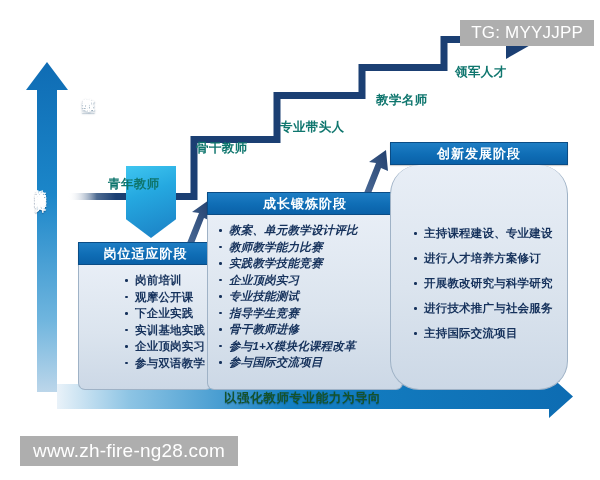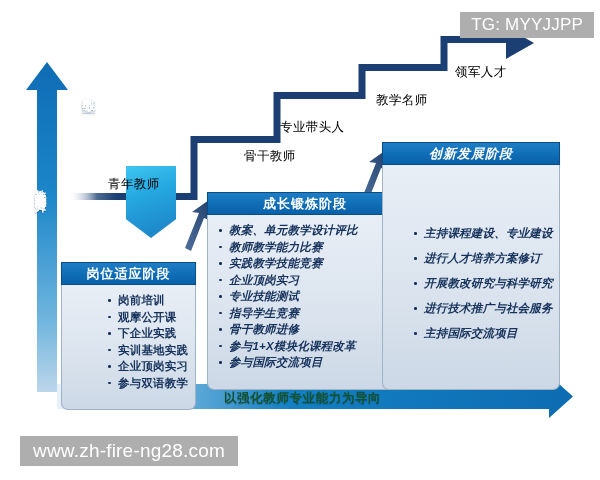--- a/index.html
+++ b/index.html
@@ -15,21 +15,21 @@
 
   
   .wm{
     position:absolute;
     background:#aeaeae;
     color:#ffffff;
     font-weight:400;
     letter-spacing:.2px;
     display:flex;align-items:center;justify-content:center;
   }
-  #wm-tg{right:6px;top:12px;height:26px;padding:0 11px;font-size:17px;}
+  #wm-tg{right:6px;top:20px;height:26px;padding:0 11px;font-size:17px;}
   #wm-url{left:20px;bottom:14px;height:30px;padding:0 13px;font-size:19px;}
 
   
   #coach-badge{
     position:absolute;left:63px;top:83px;width:50px;height:72px;
     background:linear-gradient(160deg,#3fc6f0 0%,#25a8e0 38%,#1b7fc4 100%);
     clip-path:polygon(0 0,100% 0,100% 74%,50% 100%,0 74%);
     box-shadow:0 1px 2px rgba(0,0,0,.18);
   }
   #coach-wrap{position:absolute;left:63px;top:83px;width:50px;height:72px;}
@@ -50,21 +50,21 @@
   }
   #yaxis-caption span{
     writing-mode:vertical-rl;text-orientation:upright;
     font-size:12px;font-weight:700;color:#ffffff;letter-spacing:1.5px;
     text-shadow:0 1px 1px rgba(0,40,80,.4);
   }
 
   
   .stair-label{
     position:absolute;
-    font-size:12.5px;font-weight:400;color:#000000;
+    font-size:12.5px;font-weight:700;color:#0f766e;
     white-space:nowrap;letter-spacing:.4px;
   }
 
   
   #bottom-caption{
     position:absolute;left:224px;top:390px;
     font-size:12.5px;font-weight:700;color:#14532d;
     letter-spacing:.6px;white-space:nowrap;
     text-shadow:0 1px 1px rgba(0,40,80,.35);
   }
@@ -97,28 +97,28 @@
     line-height:16.5px;
     white-space:nowrap;
     letter-spacing:.2px;
   }
   .panel-body li::before{
     content:"";
     position:absolute;left:3px;top:7px;
     width:2.5px;height:2.5px;background:#16325c;border-radius:50%;
   }
 
-  #panel-post{left:61px;top:242px;width:135px;margin-top:20px;}
+  #panel-post{left:78px;top:242px;width:135px;}
   #panel-post .panel-body{height:125px;padding-left:43px;}
 
   #panel-growth{left:207px;top:192px;width:196px;}
   #panel-growth .panel-body{height:175px;font-style:italic;}
 
-  #panel-innov{left:382px;top:142px;width:178px;font-style:italic;}
-  #panel-innov .panel-body{height:225px;padding-top:56px;padding-left:28px;}
+  #panel-innov{left:390px;top:142px;width:178px;}
+  #panel-innov .panel-body{height:225px;padding-top:56px;padding-left:20px;border-radius:29px;}
   #panel-innov .panel-body li{line-height:25px;font-size:11.5px;}
   #panel-innov .panel-body li::before{top:11px;}
 </style>
 </head>
 <body>
 
 <div id="stage">
 
   <svg width="600" height="480" viewBox="0 0 600 480">
     <defs>
@@ -187,21 +187,21 @@
     </div>
   </div>
 
   <div id="yaxis-caption">
     <span>教学能力不断提升</span>
   </div>
 
   <div id="bottom-caption">以强化教师专业能力为导向</div>
 
   <div class="stair-label" style="left:108px;top:176px;">青年教师</div>
-  <div class="stair-label" style="left:196px;top:148px;margin-left:48px;">骨干教师</div>
+  <div class="stair-label" style="left:196px;top:140px;">骨干教师</div>
   <div class="stair-label" style="left:280px;top:119px;">专业带头人</div>
   <div class="stair-label" style="left:376px;top:92px;">教学名师</div>
   <div class="stair-label" style="left:455px;top:64px;">领军人才</div>
 
   <div class="panel" id="panel-post">
     <div class="panel-head">岗位适应阶段</div>
     <div class="panel-body">
       <ul>
         <li>岗前培训</li>
         <li>观摩公开课</li>

